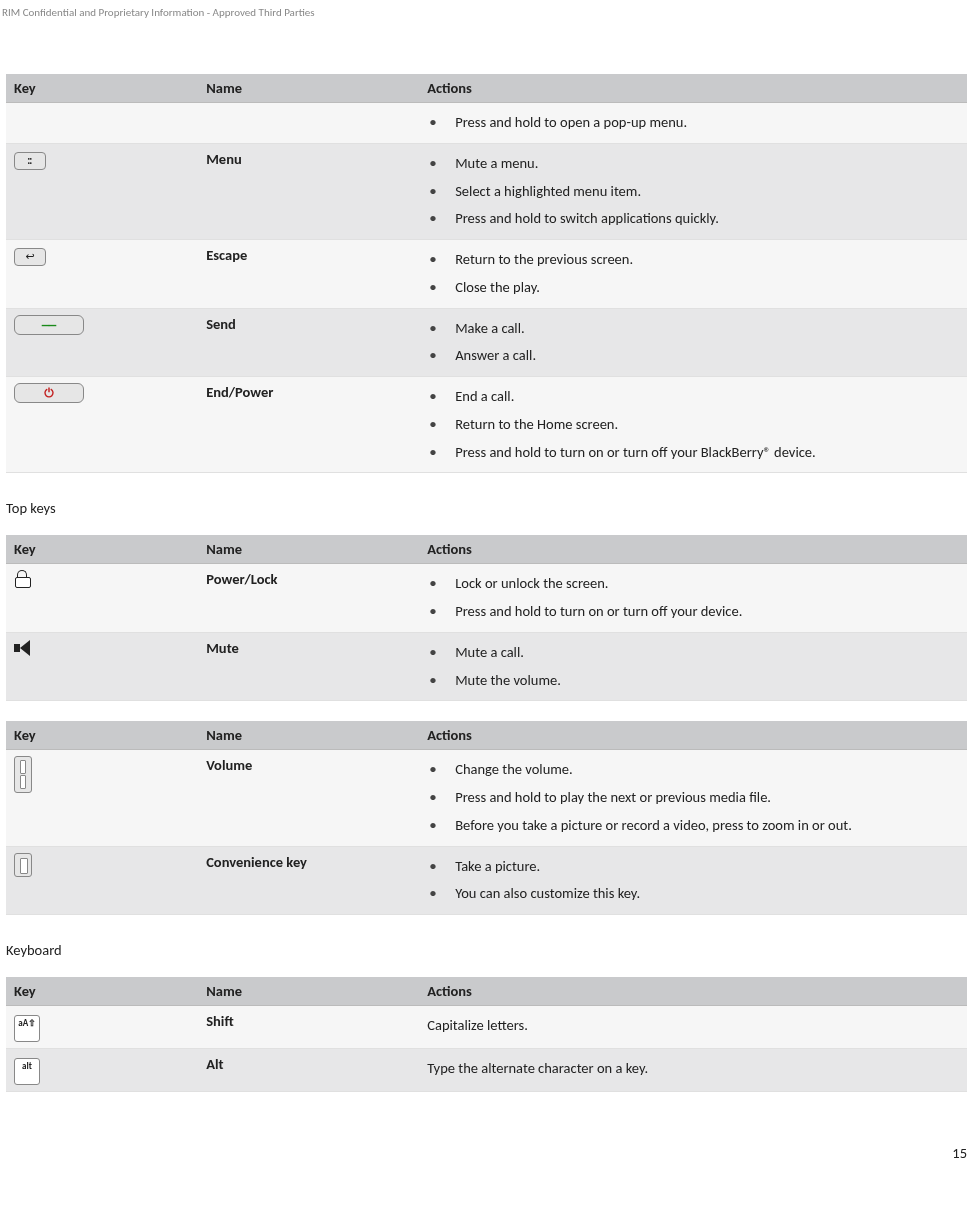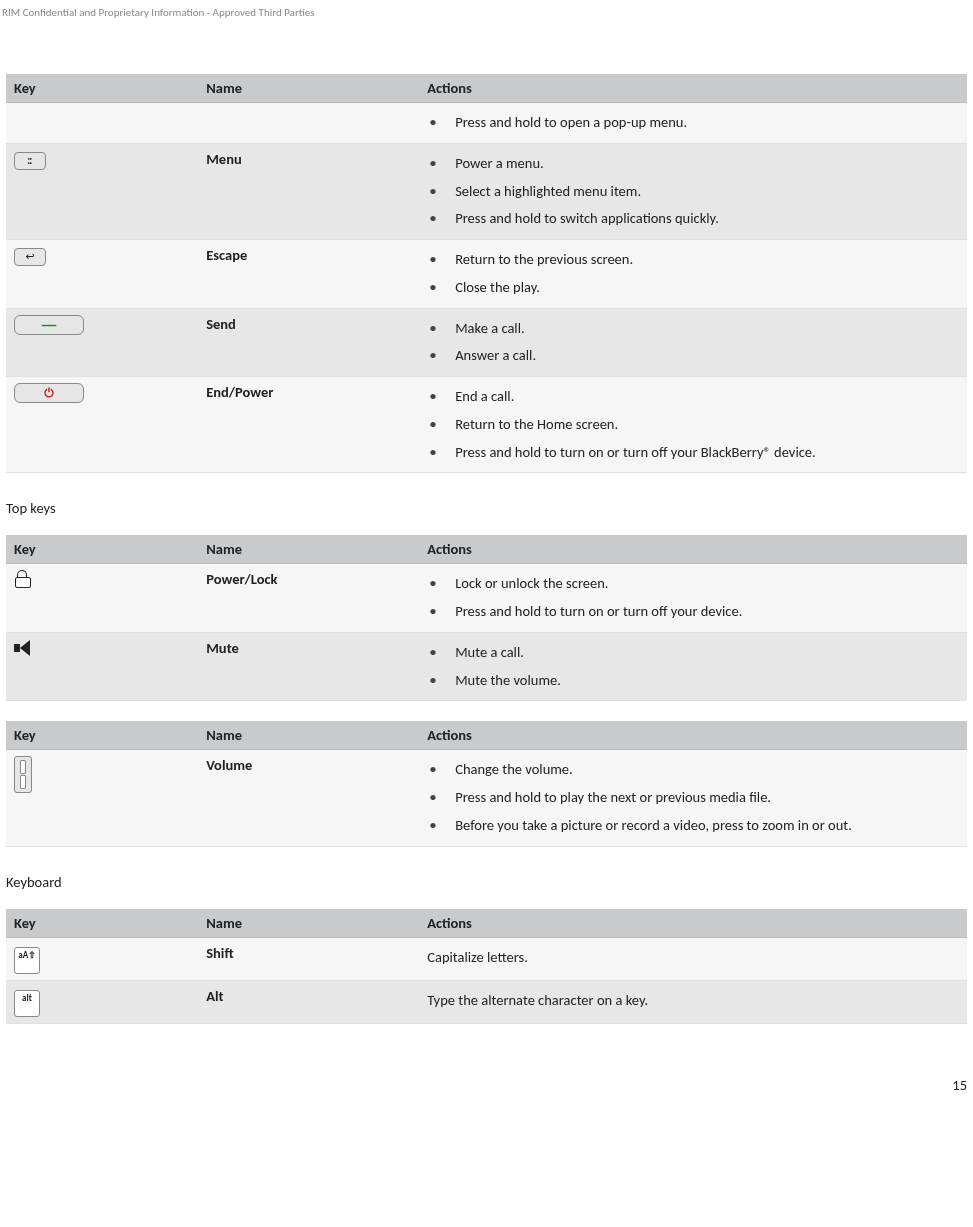--- a/index.html
+++ b/index.html
@@ -155,21 +155,21 @@
               </ul>
             </td>
           </tr>
           <tr class="row-b">
             <td class="key-cell"><span class="btn-med"><span class="bb-dots">::&nbsp;</span></span></td>
             <td class="name-cell">Menu</td>
             <td>
               <ul class="actions">
                 <li>
                   <span class="bullet">•</span>
-                  <span>Power a menu.</span>
+                  <span>Mute a menu.</span>
                 </li>
                 <li>
                   <span class="bullet">•</span>
                   <span>Select a highlighted menu item.</span>
                 </li>
                 <li>
                   <span class="bullet">•</span>
                   <span>Press and hold to switch applications quickly.</span>
                 </li>
               </ul>
@@ -309,20 +309,36 @@
                   <span class="bullet">•</span>
                   <span>Press and hold to play the next or previous media file.</span>
                 </li>
                 <li>
                   <span class="bullet">•</span>
                   <span>Before you take a picture or record a video, press to zoom in or out.</span>
                 </li>
               </ul>
             </td>
           </tr>
+          <tr class="row-b">
+            <td class="key-cell"><span class="conv-key"></span></td>
+            <td class="name-cell">Convenience key</td>
+            <td>
+              <ul class="actions">
+                <li>
+                  <span class="bullet">•</span>
+                  <span>Take a picture.</span>
+                </li>
+                <li>
+                  <span class="bullet">•</span>
+                  <span>You can also customize this key.</span>
+                </li>
+              </ul>
+            </td>
+          </tr>
         </tbody>
 </table>
 
 <div class="sec-heading">Keyboard</div>
 
 <table class="keys">
   <colgroup>
           <col class="c1">
           <col class="c2">
           <col class="c3">

